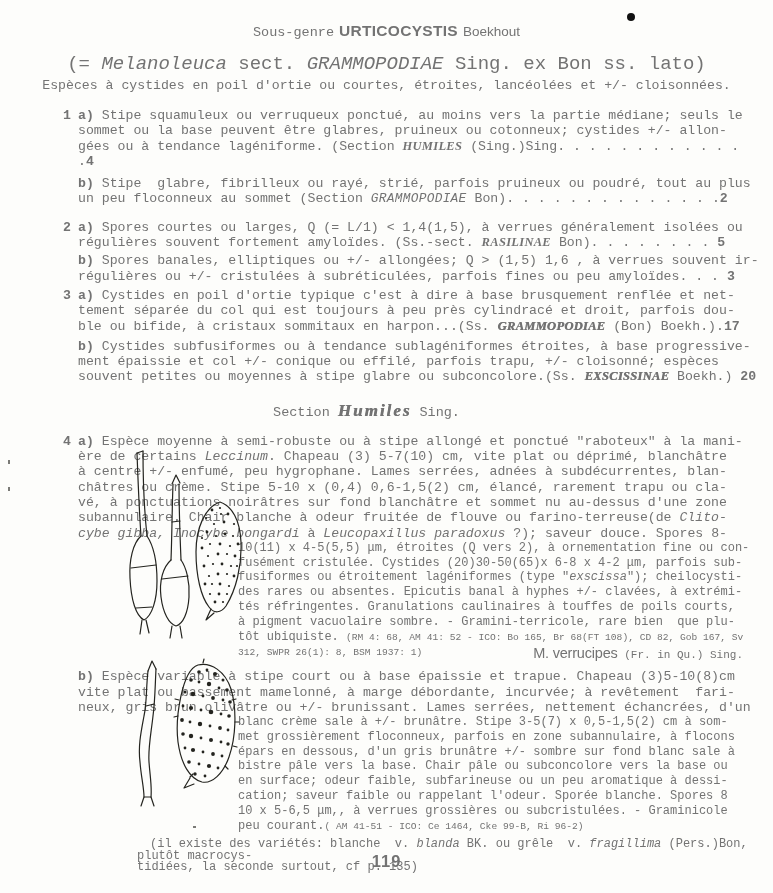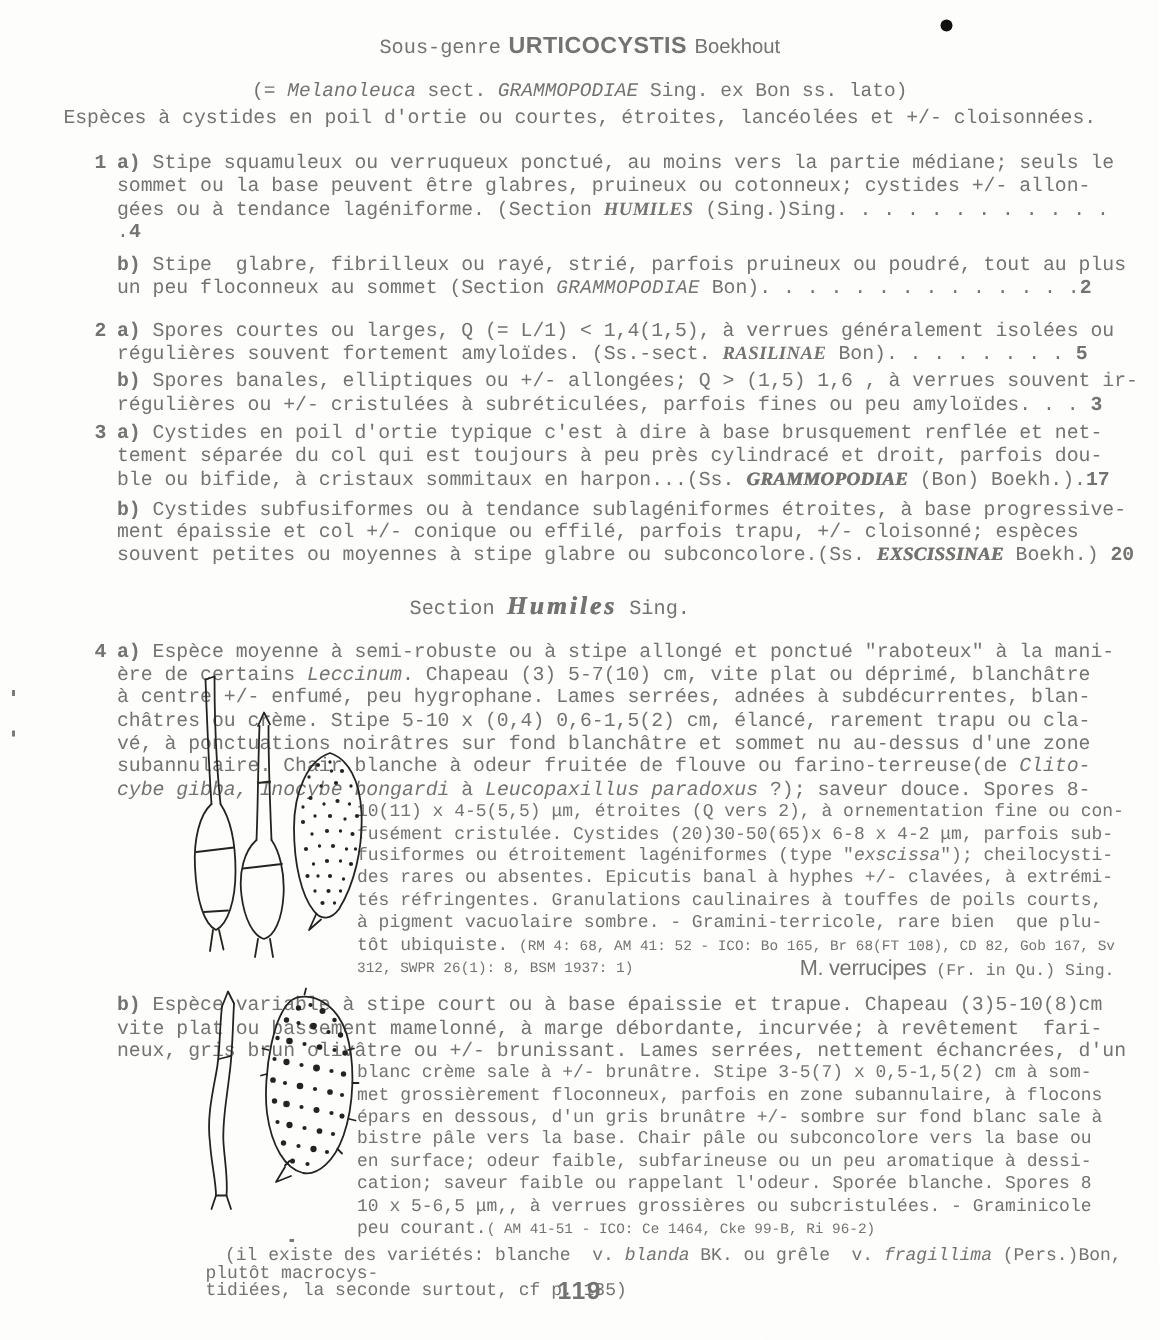--- a/index.html
+++ b/index.html
@@ -6,21 +6,21 @@
   .page{
     position:relative;width:773px;height:893px;background:#fdfdfb;overflow:hidden;
     font-family:"Liberation Mono","DejaVu Sans Mono",monospace;
     color:#737373;
   }
   
   .hdr{padding-top:22px;text-align:center;}
   .hdr-line1{font-size:13.5px;margin-bottom:13px;}
   .hdr-title{font-family:"Liberation Sans",sans-serif;font-weight:bold;font-size:15.5px;letter-spacing:.3px;margin:0 5px;}
   .hdr-author{font-family:"Liberation Sans",sans-serif;font-size:13.5px;}
-  .hdr-syn{font-size:13px;margin-bottom:3px;}
+  .hdr-syn{font-size:19px;margin-bottom:3px;}
   .it{font-style:italic;}
   .hdr-sub{font-size:13.2px;margin-bottom:15px;}
   
   .ki{
     position:relative;margin-left:63px;margin-right:12px;padding-left:15px;
     font-size:13.2px;line-height:15.3px;white-space:pre-wrap;
   }
   .ki-num{position:absolute;left:0;top:0;font-weight:bold;}
   .ki-letter{font-weight:bold;}
   .secname{

